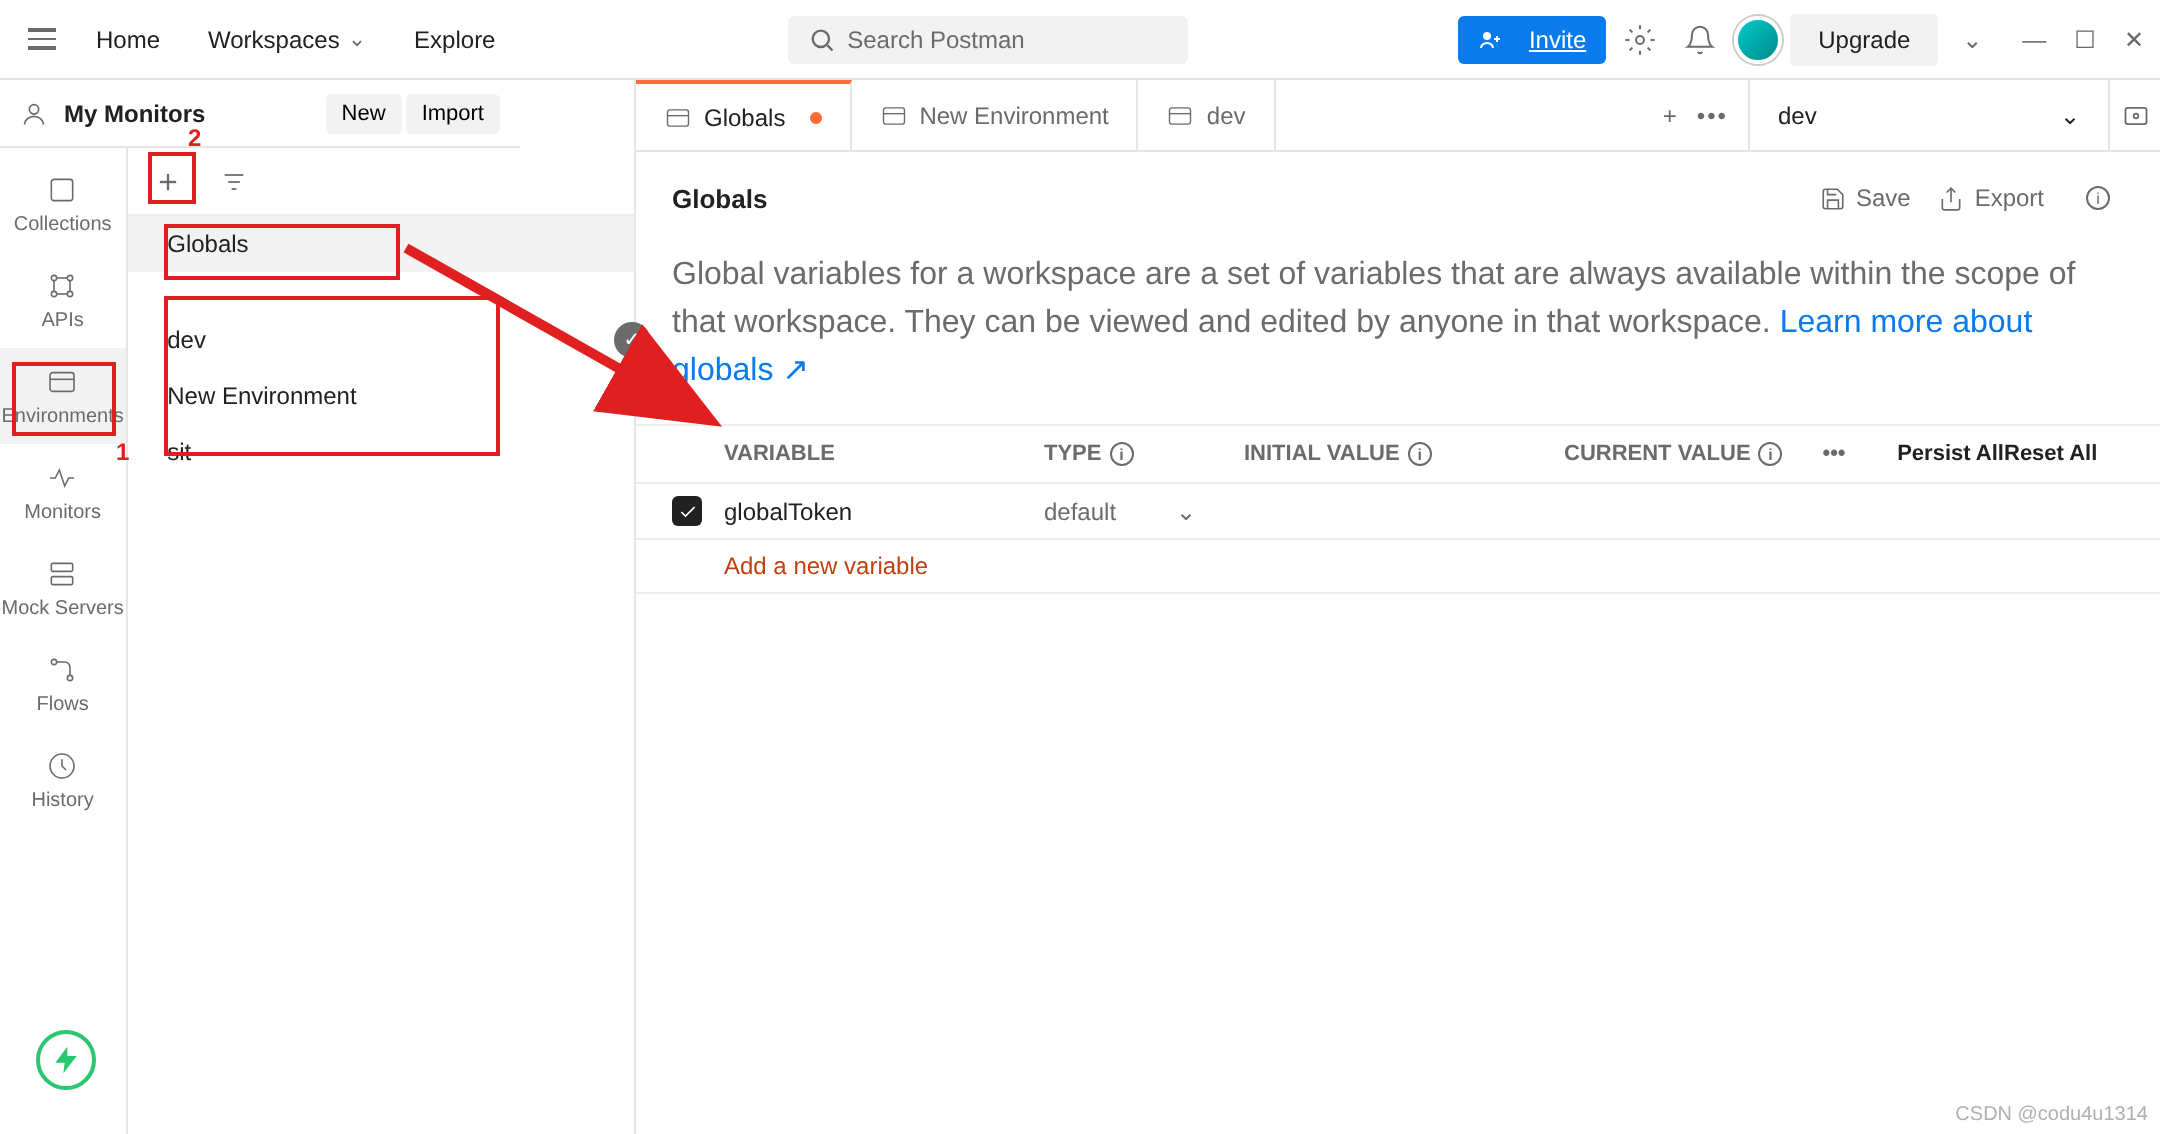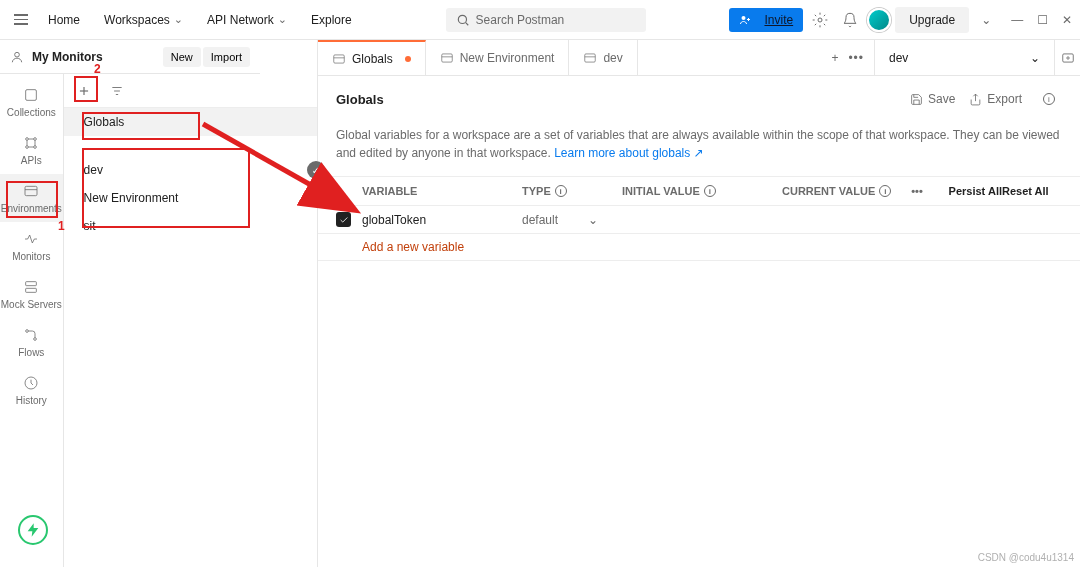--- a/index.html
+++ b/index.html
@@ -6,21 +6,21 @@
 body { width: 1080px; height: 567px; background: #fff; color: #212121; font-size: 12px; overflow: hidden; position: relative; }
 
 .topbar { display: flex; align-items: center; height: 40px; border-bottom: 1px solid #e6e6e6; padding: 0 8px; gap: 4px; }
 .ham { display: flex; flex-direction: column; gap: 3px; padding: 6px; cursor: pointer; }
 .ham span { width: 14px; height: 1.5px; background: #6b6b6b; }
 .nav-item { padding: 6px 10px; color: #212121; cursor: pointer; display: flex; align-items: center; gap: 4px; }
 .chev::after { content: "⌄"; font-size: 11px; color: #6b6b6b; }
 .spacer { flex: 1; }
 .search { display: flex; align-items: center; background: #f2f2f2; border-radius: 3px; padding: 5px 10px; width: 200px; color: #6b6b6b; gap: 6px; }
 .btn { padding: 5px 10px; border-radius: 3px; border: none; cursor: pointer; font-size: 12px; }
-.btn-primary { background: #097bed; color: #0f172a; display: flex; gap: 13px; align-items: center; text-decoration: underline; }
+.btn-primary { background: #097bed; color: #ffffff; display: flex; gap: 13px; align-items: center; text-decoration: underline; }
 .btn-upgrade { background: #f2f2f2; color: #212121; padding: 6px 14px; }
 .icon-btn { width: 26px; height: 26px; display: flex; align-items: center; justify-content: center; color: #6b6b6b; cursor: pointer; }
 .avatar-circle { width: 24px; height: 24px; border-radius: 50%; background: linear-gradient(135deg,#0cc,#088); border: 2px solid #fff; box-shadow: 0 0 0 1px #ccc; }
 .win-ctrl { display: flex; gap: 14px; margin-left: 8px; }
 .win-ctrl span { color: #6b6b6b; cursor: pointer; }
 
 .layout { display: flex; height: calc(100% - 40px); }
 
 .leftrail { width: 65px; border-right: 1px solid #e6e6e6; display: flex; flex-direction: column; align-items: center; padding-top: 0; }
 .leftrail-header { width: 260px; position: absolute; left: 0; top: 40px; height: 34px; border-bottom: 1px solid #e6e6e6; display: flex; align-items: center; padding: 0 10px; gap: 8px; background: #fff; z-index: 2; }
@@ -50,21 +50,21 @@
 .tab-actions { display: flex; align-items: center; gap: 10px; padding: 0 10px; margin-left: auto; }
 .env-tab-icon { width: 14px; height: 14px; }
 .env-tab-icon svg { stroke: #6b6b6b; fill: none; stroke-width: 1.2; width: 14px; height: 14px; }
 .env-selector { display: flex; align-items: center; padding: 0 14px; border-left: 1px solid #e6e6e6; height: 100%; min-width: 180px; gap: 6px; cursor: pointer; }
 
 .subheader { display: flex; align-items: center; padding: 10px 18px; gap: 12px; }
 .subheader h2 { font-size: 13px; font-weight: 600; }
 .subheader-actions { margin-left: auto; display: flex; gap: 14px; align-items: center; }
 .sa-btn { display: flex; gap: 5px; align-items: center; color: #6b6b6b; cursor: pointer; font-size: 12px; }
 
-.desc { padding: 4px 18px 14px; color: #6b6b6b; font-size: 12px; line-height: 1.5; border-bottom: 1px solid #ededed; }
+.desc { padding: 4px 18px 14px; color: #6b6b6b; font-size: 16px; line-height: 1.5; border-bottom: 1px solid #ededed; }
 .desc a { color: #097bed; text-decoration: none; }
 
 .table { width: 100%; }
 .thead { display: flex; align-items: center; padding: 8px 18px 8px 44px; border-bottom: 1px solid #ededed; color: #6b6b6b; font-size: 11px; font-weight: 600; }
 .th-var { width: 160px; }
 .th-type { width: 100px; display: flex; gap: 4px; align-items: center; }
 .th-init { width: 160px; display: flex; gap: 4px; align-items: center; }
 .th-cur { width: 120px; display: flex; gap: 4px; align-items: center; }
 .th-more { width: 30px; text-align: center; }
 .th-persist { width: 70px; color: #212121; text-align: right; }
@@ -92,21 +92,20 @@
 <body>
 
 <div class="topbar">
   <div class="ham">
       <span></span>
       <span></span>
       <span></span>
     </div>
   <div class="nav-item">Home</div>
   <div class="nav-item chev">Workspaces</div>
-  <div class="nav-item chev">API Network</div>
   <div class="nav-item">Explore</div>
   <div class="spacer"></div>
   <div class="search">
     <svg width="14" height="14" viewBox="0 0 24 24" fill="none" stroke="#6b6b6b" stroke-width="2">
         <circle cx="11" cy="11" r="7"></circle>
         <line x1="21" y1="21" x2="16.65" y2="16.65"></line>
       </svg>
     <span>Search Postman</span>
   </div>
   <div class="spacer"></div>

